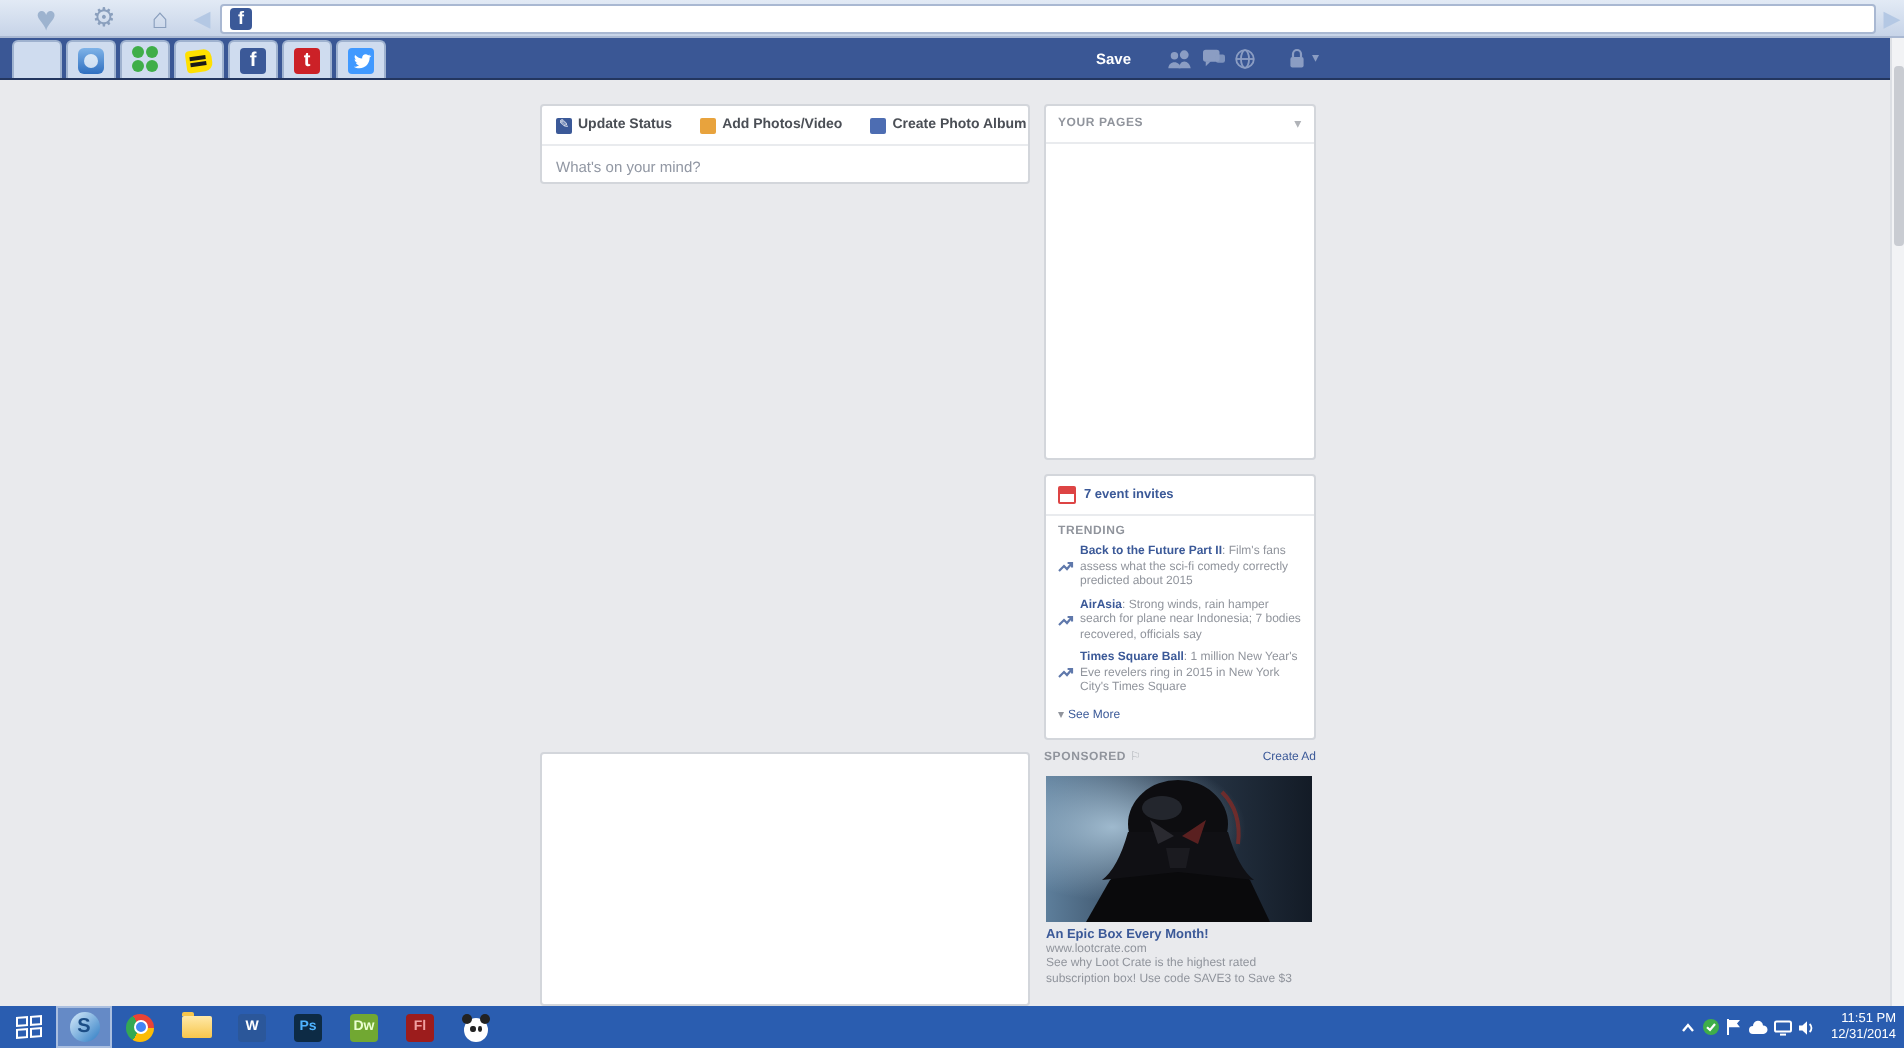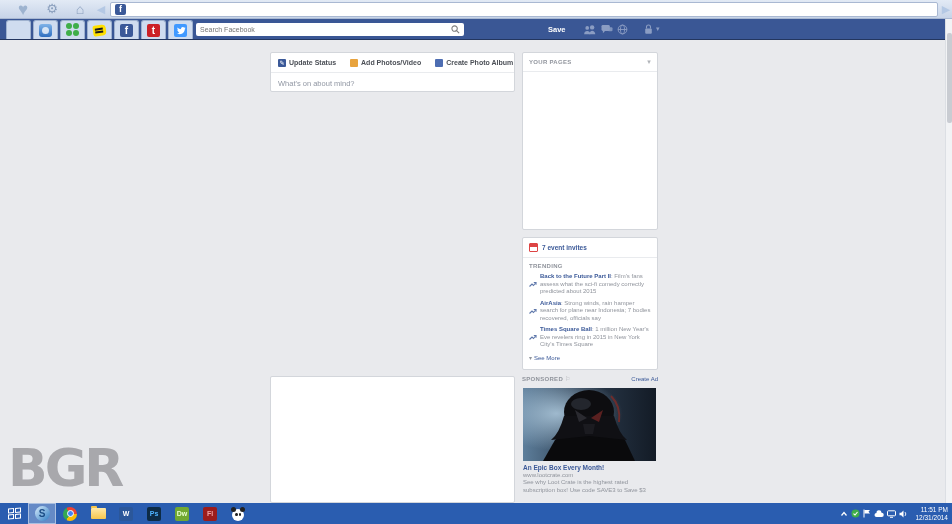--- a/index.html
+++ b/index.html
@@ -199,27 +199,20 @@
         <span class="sq-ic tmb-sq">t</span>
       </div>
       <div class="mini-tab">
         <span class="sq-ic tw-sq" style="display:flex;align-items:center;justify-content:center;">
           <svg width="10" height="10" viewBox="0 0 16 16">
               <path fill="#fff" d="M15 4.5c-.5.2-1 .4-1.5.4.5-.3.9-.8 1.1-1.4-.5.3-1.1.5-1.7.6C12.4 3.6 11.7 3.3 10.9 3.3c-1.6 0-2.8 1.3-2.8 2.8 0 .2 0 .4.1.6C5.9 6.6 3.9 5.5 2.5 3.9c-.2.4-.4.9-.4 1.4 0 1 .5 1.8 1.3 2.3-.5 0-.9-.1-1.3-.3v.1c0 1.4 1 2.5 2.3 2.7-.2.1-.5.1-.8.1-.2 0-.4 0-.5-.1.4 1.1 1.4 1.9 2.6 2-1 .7-2.2 1.2-3.5 1.2H1.5c1.3.8 2.8 1.3 4.4 1.3 5.3 0 8.2-4.4 8.2-8.2v-.4c.6-.4 1-.9 1.4-1.5z"></path>
             </svg>
         </span>
       </div>
     </div>
-    <div class="fb-search">
-      <input placeholder="Search Facebook" style="">
-      <svg width="9" height="9" viewBox="0 0 10 10">
-          <circle cx="4" cy="4" r="3" fill="none" stroke="#7f7f7f" stroke-width="1.2"></circle>
-          <line x1="6.2" y1="6.2" x2="9" y2="9" stroke="#7f7f7f" stroke-width="1.3"></line>
-        </svg>
-    </div>
     <span class="home-lbl">Save</span>
     <svg class="nav-ico" style="left:583px" width="13" height="11" viewBox="0 0 15 13">
         <g fill="#8b9dc3">
           <circle cx="4.8" cy="4.6" r="2.2"></circle>
           <path d="M1.2 12c0-2.1 1.6-3.6 3.6-3.6s3.6 1.5 3.6 3.6z"></path>
           <circle cx="10.6" cy="4" r="2.6"></circle>
           <path d="M7.3 12c.3-2.3 1.6-4 3.3-4 1.9 0 3.5 1.8 3.8 4z"></path>
         </g>
       </svg>
     <svg class="nav-ico" style="left:601px" width="12" height="11" viewBox="0 0 13 12">
@@ -253,21 +246,21 @@
         </span>
         <span class="ct">
           <i class="ct-ic ic-photo"></i>
           <span>Add Photos/Video</span>
         </span>
         <span class="ct">
           <i class="ct-ic ic-album"></i>
           <span>Create Photo Album</span>
         </span>
       </div>
-      <div class="composer-input">What's on about mind?</div>
+      <div class="composer-input">What's on your mind?</div>
     </div>
 
 
     <div class="card post2"></div>
 
     <div class="card pages-card">
       <div class="card-hd">
         <span>YOUR PAGES</span>
         <span class="hd-caret">▾</span>
       </div>
@@ -330,21 +323,20 @@
       <path d="M80 22 L68 30 L76 34 Z" fill="#5a2020"></path>
       <path d="M60 36 L72 36 L70 46 L62 46 Z" fill="#1b1b20"></path>
       <path d="M88 8 Q98 18 96 34" fill="none" stroke="#8c2a22" stroke-width="2" opacity=".7"></path>
       <ellipse cx="58" cy="16" rx="10" ry="6" fill="#3a3f4a" opacity=".5"></ellipse>
     </svg>
     <div class="ad-title">An Epic Box Every Month!</div>
     <div class="ad-url">www.lootcrate.com</div>
     <div class="ad-desc">See why Loot Crate is the highest rated subscription box! Use code SAVE3 to Save $3</div>
   </div>
 
-  <div class="watermark">BGR</div>
 
   <div class="scrollbar">
     <div class="scroll-thumb"></div>
   </div>
 
   <div class="taskbar">
     <div class="tb-apps">
       <div class="tb-app">
         <span class="win-logo">
             <i></i>

